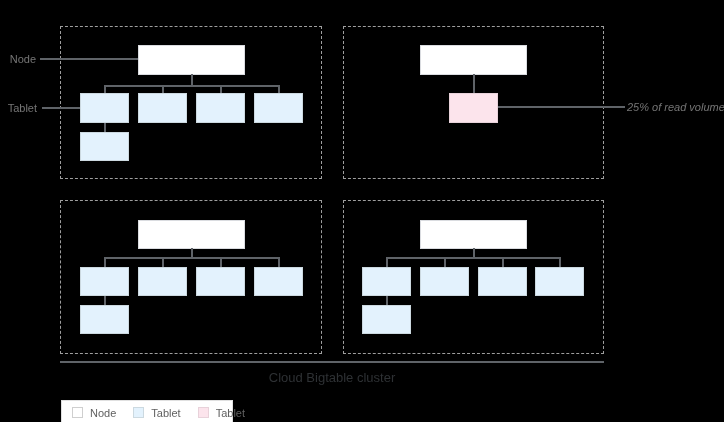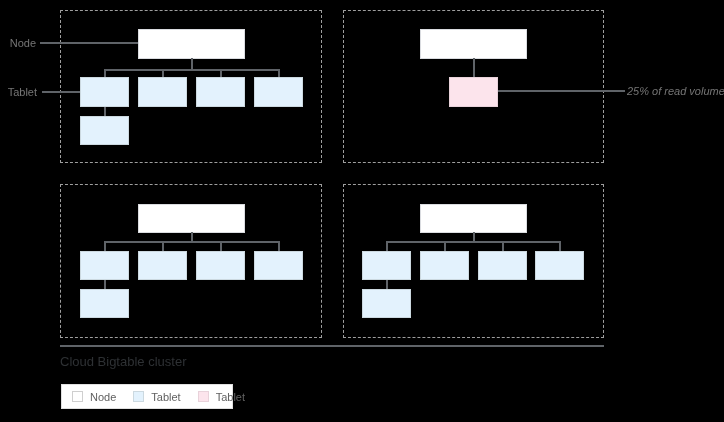--- a/index.html
+++ b/index.html
@@ -4,21 +4,21 @@
 <style>
   html, body { margin: 0; padding: 0; background: #000; }
   .stage {
     position: relative;
     width: 724px;
     height: 422px;
     background: var(--background, #000);
     font-family: "Liberation Sans", sans-serif;
     overflow: hidden;
   }
-  .abs { position: absolute; }
+  .abs { position: absolute; margin-top: 16px; }
   .group { position: absolute; inset: 0; }
   .qbox {
     border: 1px dashed var(--dashed-border, #9e9e9e);
     box-sizing: border-box;
   }
   .node-box {
     background: var(--node-fill, #fff);
     border: 1px solid var(--node-border, #dadce0);
     box-sizing: border-box;
   }
@@ -35,21 +35,21 @@
   .vline { width: 1.5px;  background: var(--connector, #5f6368); }
   .side-label {
     color: var(--label-text, #757575);
     font-size: 11px;
     line-height: 12px;
     white-space: nowrap;
   }
   .title-text {
     color: var(--title-text, #2e3134);
     font-size: 13px;
-    text-align: left;
+    text-align: center;
     white-space: nowrap;
   }
   .footer-line { height: 2px; background: var(--connector, #5f6368); }
   .legend {
     background: var(--legend-bg, #fff);
     border: 1px solid var(--legend-border, #e0e0e0);
     box-sizing: border-box;
     display: flex;
     align-items: center;
     padding: 0 10px;

